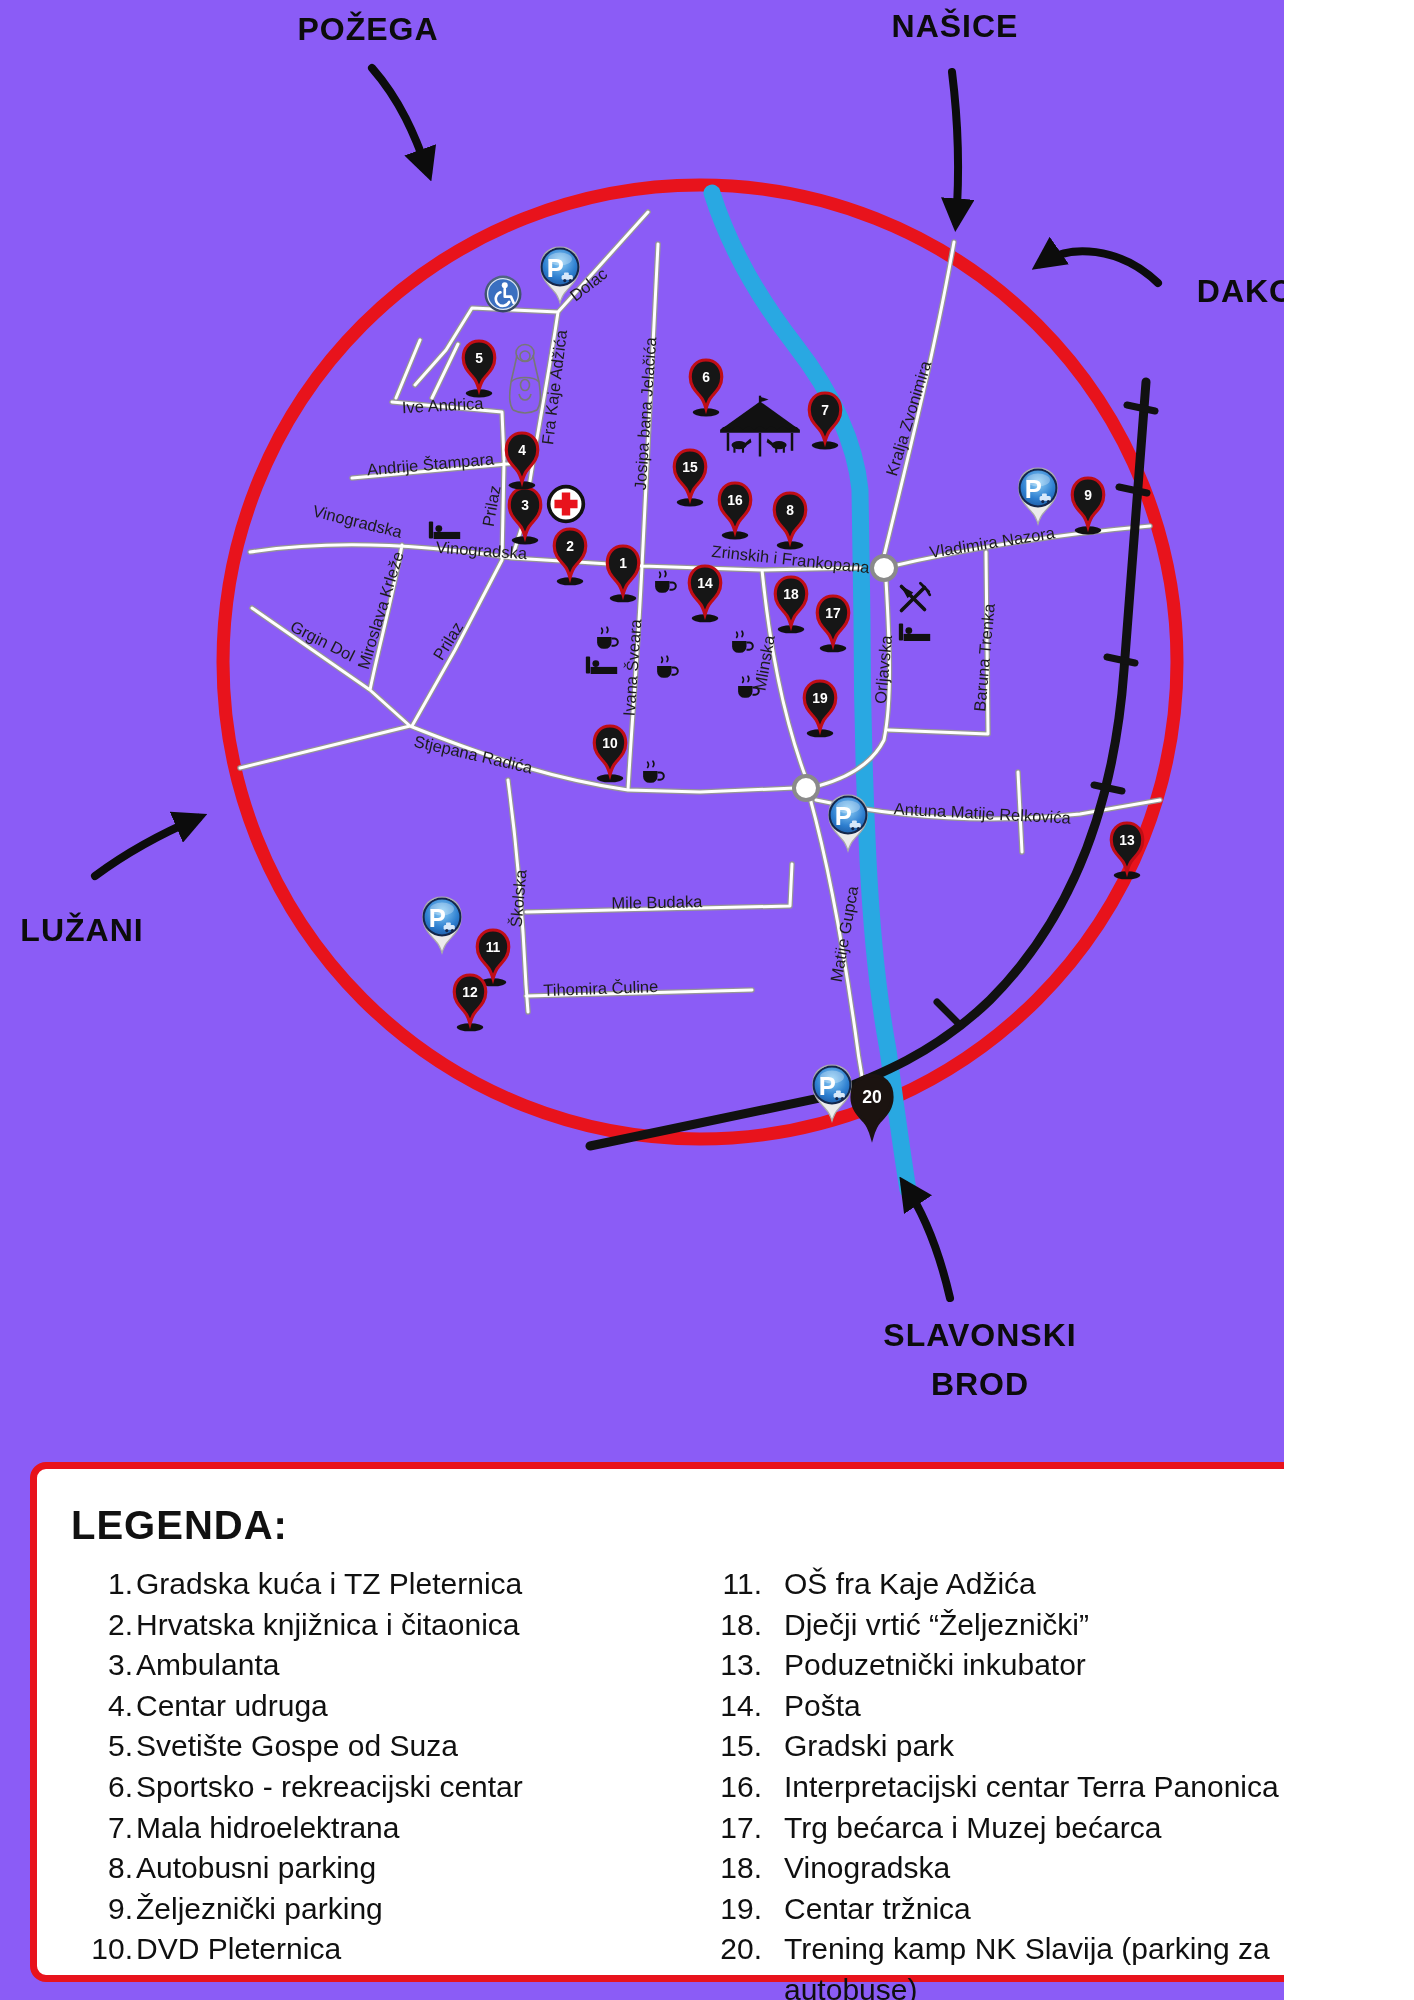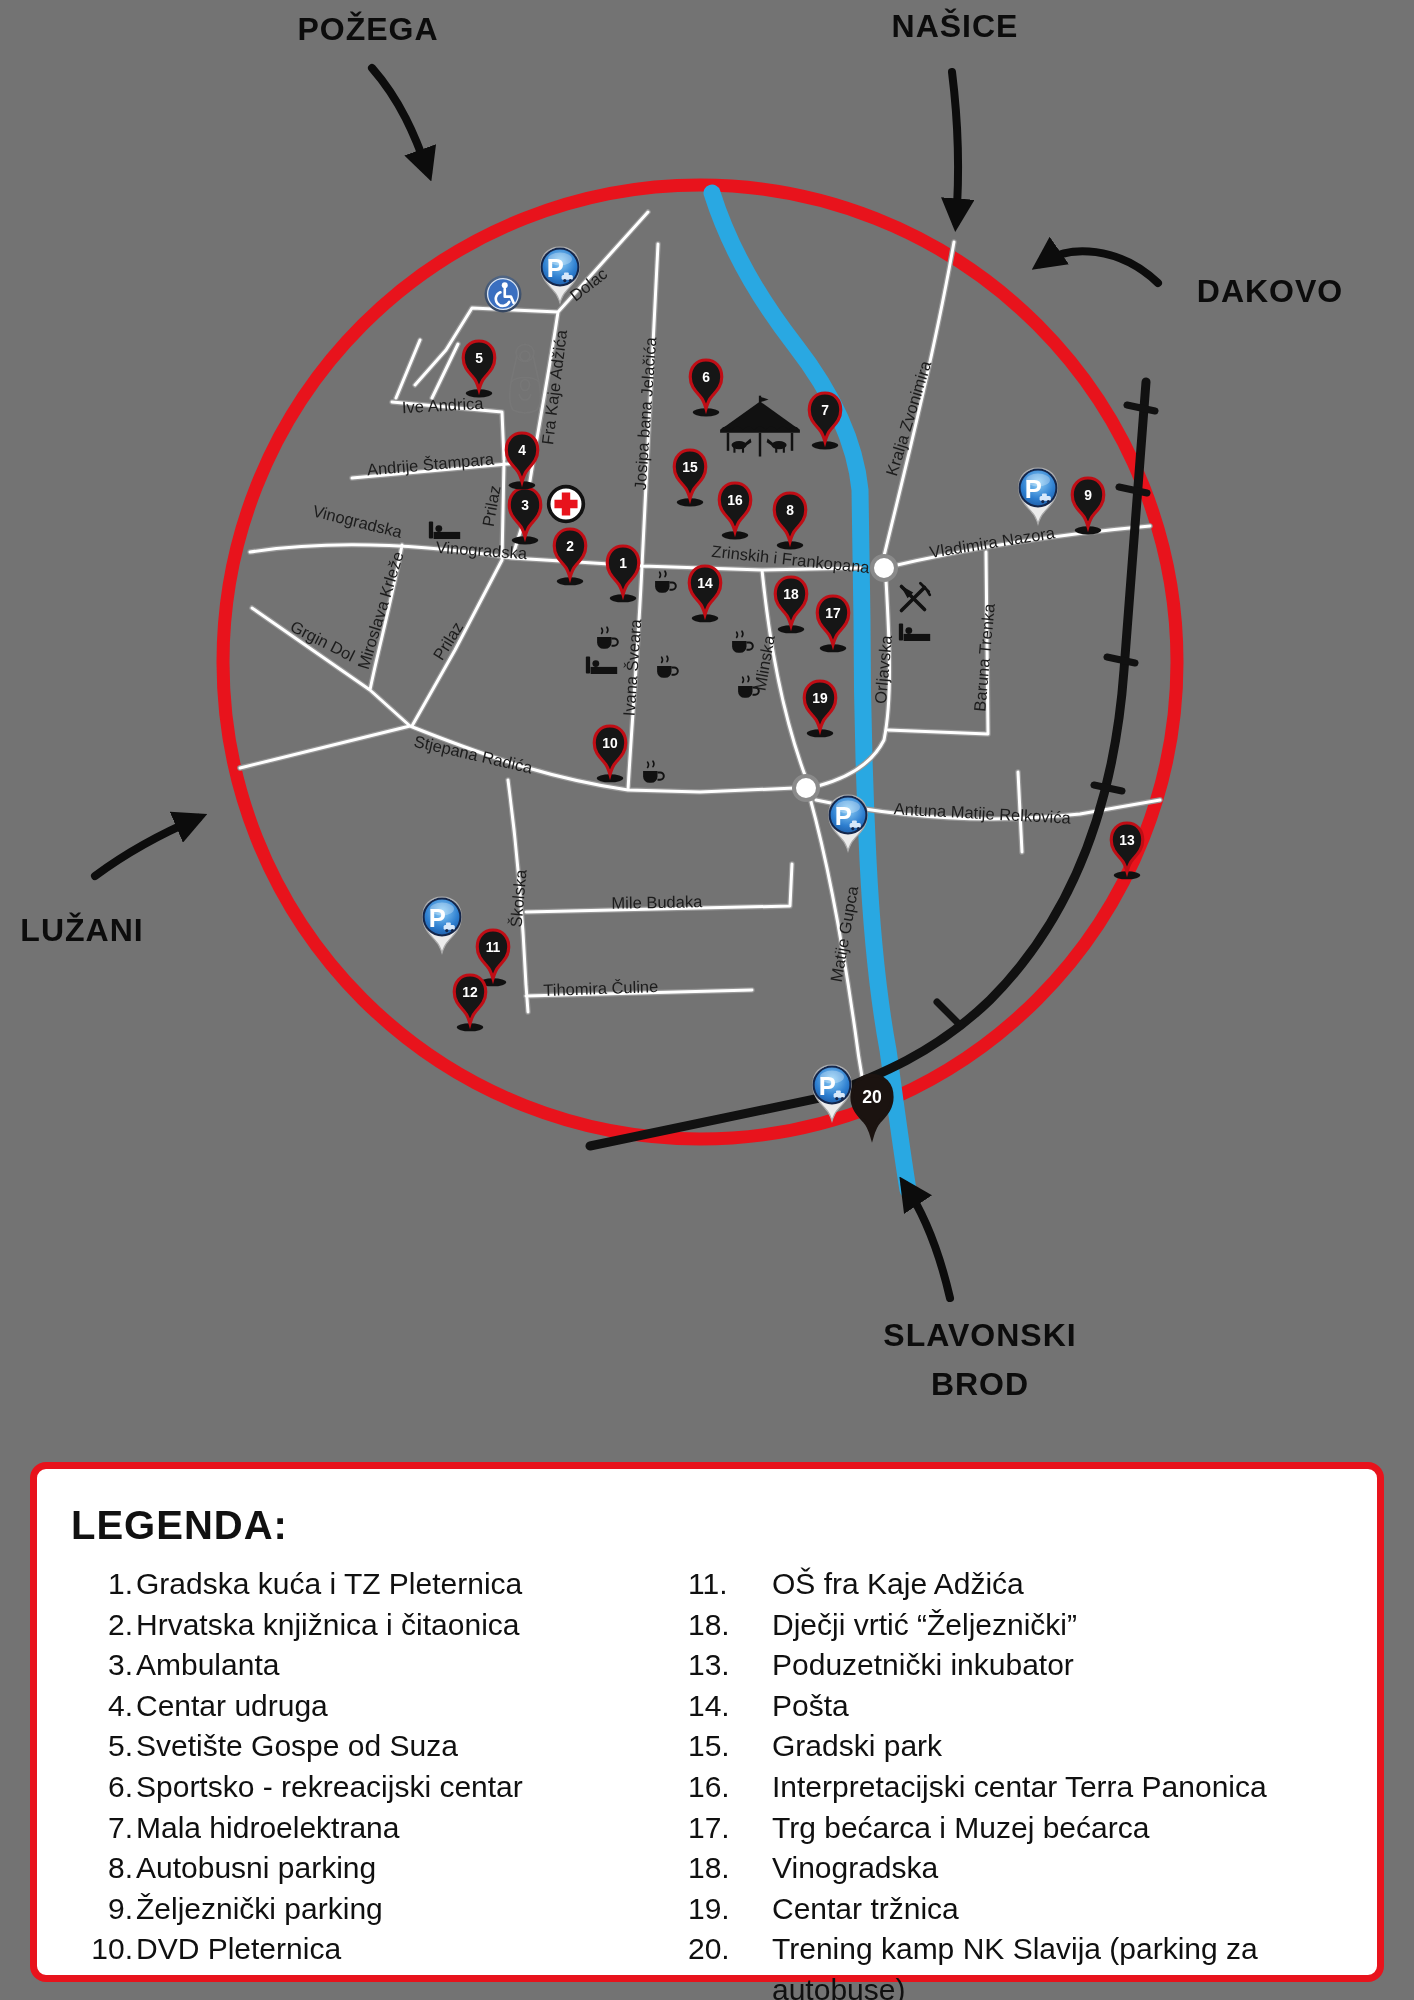--- a/index.html
+++ b/index.html
@@ -1,31 +1,31 @@
 <!DOCTYPE html>
 <html><head>
 <meta charset="utf-8">
 <style>
   html,body{margin:0;padding:0;background:#fff;}
-  .canvas{position:relative;width:1414px;height:2000px;background:#737373;overflow:hidden;
+  .canvas{position:relative;width:1284px;height:2000px;background:#8b5cf6;overflow:hidden;
           font-family:"Liberation Sans",sans-serif;}
   .map-svg{position:absolute;left:0;top:0;}
   .street{font:16.5px "Liberation Sans",sans-serif;fill:#1c1c1c;text-anchor:middle;}
   .town{font:bold 32px "Liberation Sans",sans-serif;fill:#0c0c0c;text-anchor:middle;letter-spacing:1px;}
   .pin-num{font:bold 22px "Liberation Sans",sans-serif;fill:#ffffff;text-anchor:middle;}
   .legend{position:absolute;left:30px;top:1462px;width:1354px;height:520px;box-sizing:border-box;
           border:7px solid #e8131c;border-radius:16px;padding:34px 0 0 30px;background:#fff;}
   .legend-title{font:bold 40px "Liberation Sans",sans-serif;color:#111;margin:0 0 16px 4px;letter-spacing:1px;}
   .legend-cols{display:flex;}
   .col{display:flex;flex-direction:column;}
   .col-left{width:621px;flex:0 0 621px;}
   .col-right{flex:1;}
   .legend-item{display:flex;font:30px/40.6px "Liberation Sans",sans-serif;color:#101010;}
   .col-left .num{width:66px;text-align:right;flex:0 0 66px;margin-right:3px;}
-  .col-right .num{width:74px;flex:0 0 74px;margin-right:10px;}
+  .col-right .num{width:74px;text-align:right;flex:0 0 74px;margin-right:22px;}
 </style>
 </head>
 <body>
 
 <div class="canvas">
 
 <svg class="map-svg" id="map" width="1414" height="1450" viewBox="0 0 1414 1450">
   <defs>
     <radialGradient id="gradP" cx="0.5" cy="0.35" r="0.8">
       <stop offset="0" stop-color="#8fd0f8"></stop>

